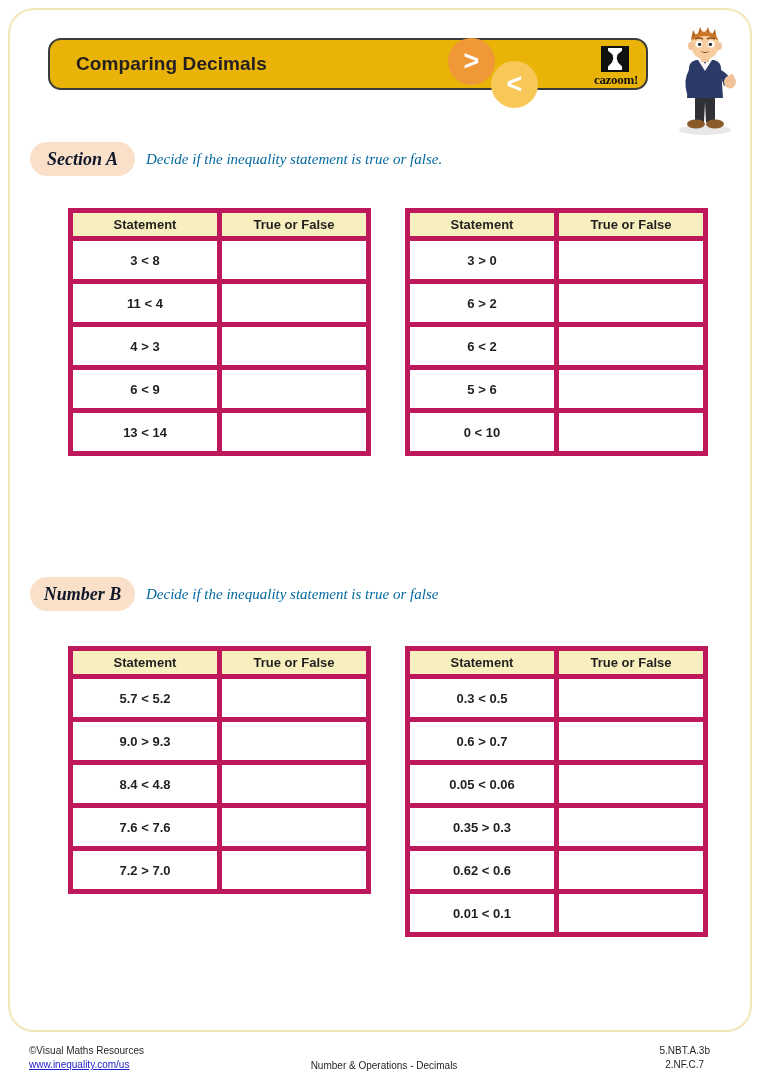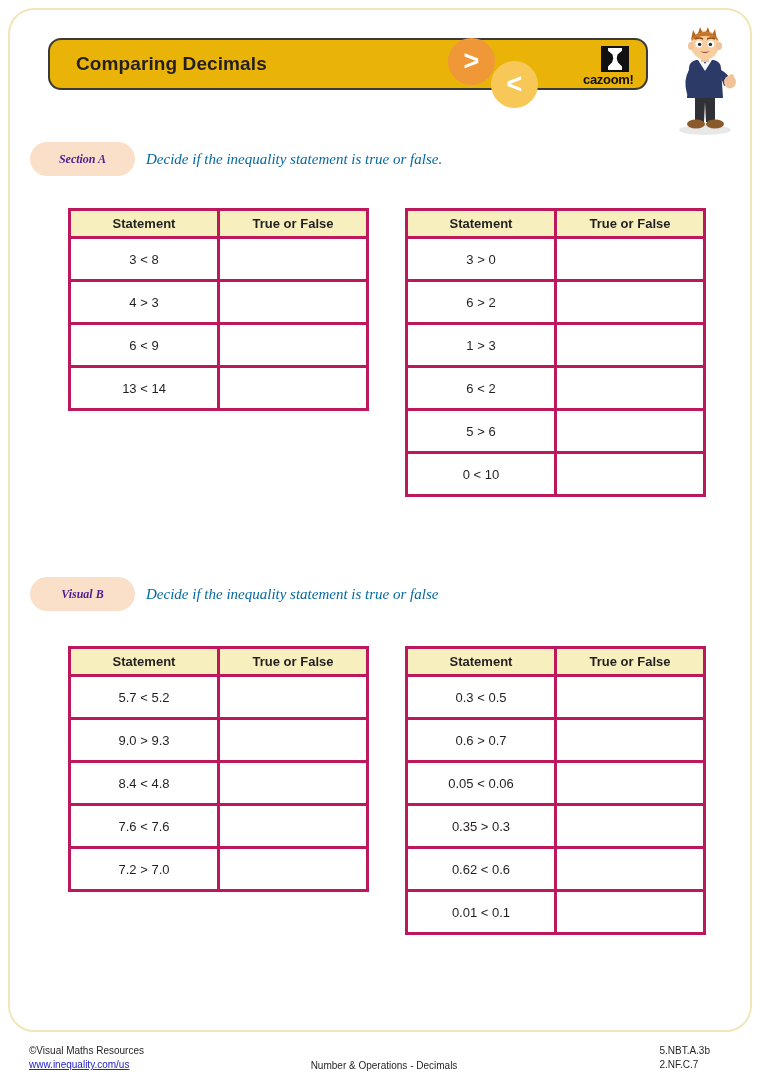--- a/index.html
+++ b/index.html
@@ -117,21 +117,22 @@
     width: 14px;
     height: 22px;
     background: #ffffff;
     clip-path: polygon(0% 0%, 100% 0%, 100% 12%, 68% 30%, 62% 48%, 72% 66%, 100% 84%, 100% 100%, 0% 100%, 0% 84%, 28% 66%, 38% 48%, 32% 30%, 0% 12%);
   }
   .logo-word {
     position: absolute;
     left: 0;
     top: 26px;
     width: 66px;
-    font-family: Liberation Sans, sans-serif;
+    text-align: center;
+    font-family: Liberation Serif, serif;
     font-weight: bold;
     font-size: 13px;
     color: #111111;
     letter-spacing: -0.3px;
   }
 
   
   .mascot {
     position: absolute;
     left: 655px;
@@ -163,22 +164,22 @@
     left: 0;
     top: 0;
     width: 105px;
     height: 34px;
     display: flex;
     align-items: center;
     justify-content: center;
     font-family: "Liberation Serif", serif;
     font-weight: bold;
     font-style: italic;
-    font-size: 12px;
-    color: #4c1d95;
+    font-size: 18px;
+    color: #0f172a;
   }
   .section-instruction {
     position: absolute;
     left: 136px;
     top: 0;
     height: 34px;
     display: flex;
     align-items: center;
     font-family: "Liberation Serif", serif;
     font-style: italic;
@@ -187,35 +188,35 @@
   }
 
   
   .tbl {
     position: absolute;
     border-collapse: collapse;
     table-layout: fixed;
     width: 298px;
   }
   .tbl th, .tbl td {
-    border: 3px solid #be185d;
+    border: 5px solid #be185d;
     text-align: center;
     box-sizing: border-box;
   }
   .tbl th {
     background: #f7f0be;
     font-size: 13px;
     font-weight: bold;
     color: #231f20;
     height: 28px;
     padding: 0;
   }
   .tbl td {
     font-size: 13px;
-    font-weight: normal;
+    font-weight: bold;
     color: #231f20;
     padding: 0;
   }
   .tbl col.c1, .tbl col.c2 { width: 149px; }
 
   .sec-a .tbl td { height: 43px; }
   .sec-b .tbl td { height: 43px; }
 
   
   .footer {
@@ -242,21 +243,21 @@
     position: absolute;
     left: 0;
     top: 18px;
     width: 768px;
     text-align: center;
   }
   .footer-right {
     position: absolute;
     right: 58px;
     top: 2px;
-    text-align: left;
+    text-align: center;
     line-height: 14px;
   }
   .footer-right span { display: block; }
 </style>
 </head>
 <body>
 
 <div class="page-frame">
 
   <div class="header-area">
@@ -338,20 +339,24 @@
           <th>Statement</th>
           <th>True or False</th>
         </tr>
       </thead>
       <tbody>
         <tr>
           <td>3 &lt; 8</td>
           <td></td>
         </tr>
         <tr>
+          <td>11 &lt; 4</td>
+          <td></td>
+        </tr>
+        <tr>
           <td>4 &gt; 3</td>
           <td></td>
         </tr>
         <tr>
           <td>6 &lt; 9</td>
           <td></td>
         </tr>
         <tr>
           <td>13 &lt; 14</td>
           <td></td>
@@ -373,43 +378,39 @@
       <tbody>
         <tr>
           <td>3 &gt; 0</td>
           <td></td>
         </tr>
         <tr>
           <td>6 &gt; 2</td>
           <td></td>
         </tr>
         <tr>
-          <td>1 &gt; 3</td>
-          <td></td>
-        </tr>
-        <tr>
           <td>6 &lt; 2</td>
           <td></td>
         </tr>
         <tr>
           <td>5 &gt; 6</td>
           <td></td>
         </tr>
         <tr>
           <td>0 &lt; 10</td>
           <td></td>
         </tr>
       </tbody>
     </table>
   </div>
 
   <div class="sec-b">
     <div class="section-row" style="top:567px;">
       <div class="section-pill">
-        <div class="section-pill-label">Visual B</div>
+        <div class="section-pill-label">Number B</div>
       </div>
       <div class="section-instruction">Decide if the inequality statement is true or false</div>
     </div>
 
     <table class="tbl" style="left:58px; top:636px;">
       <colgroup>
           <col class="c1">
           <col class="c2">
         </colgroup>
       <thead>

